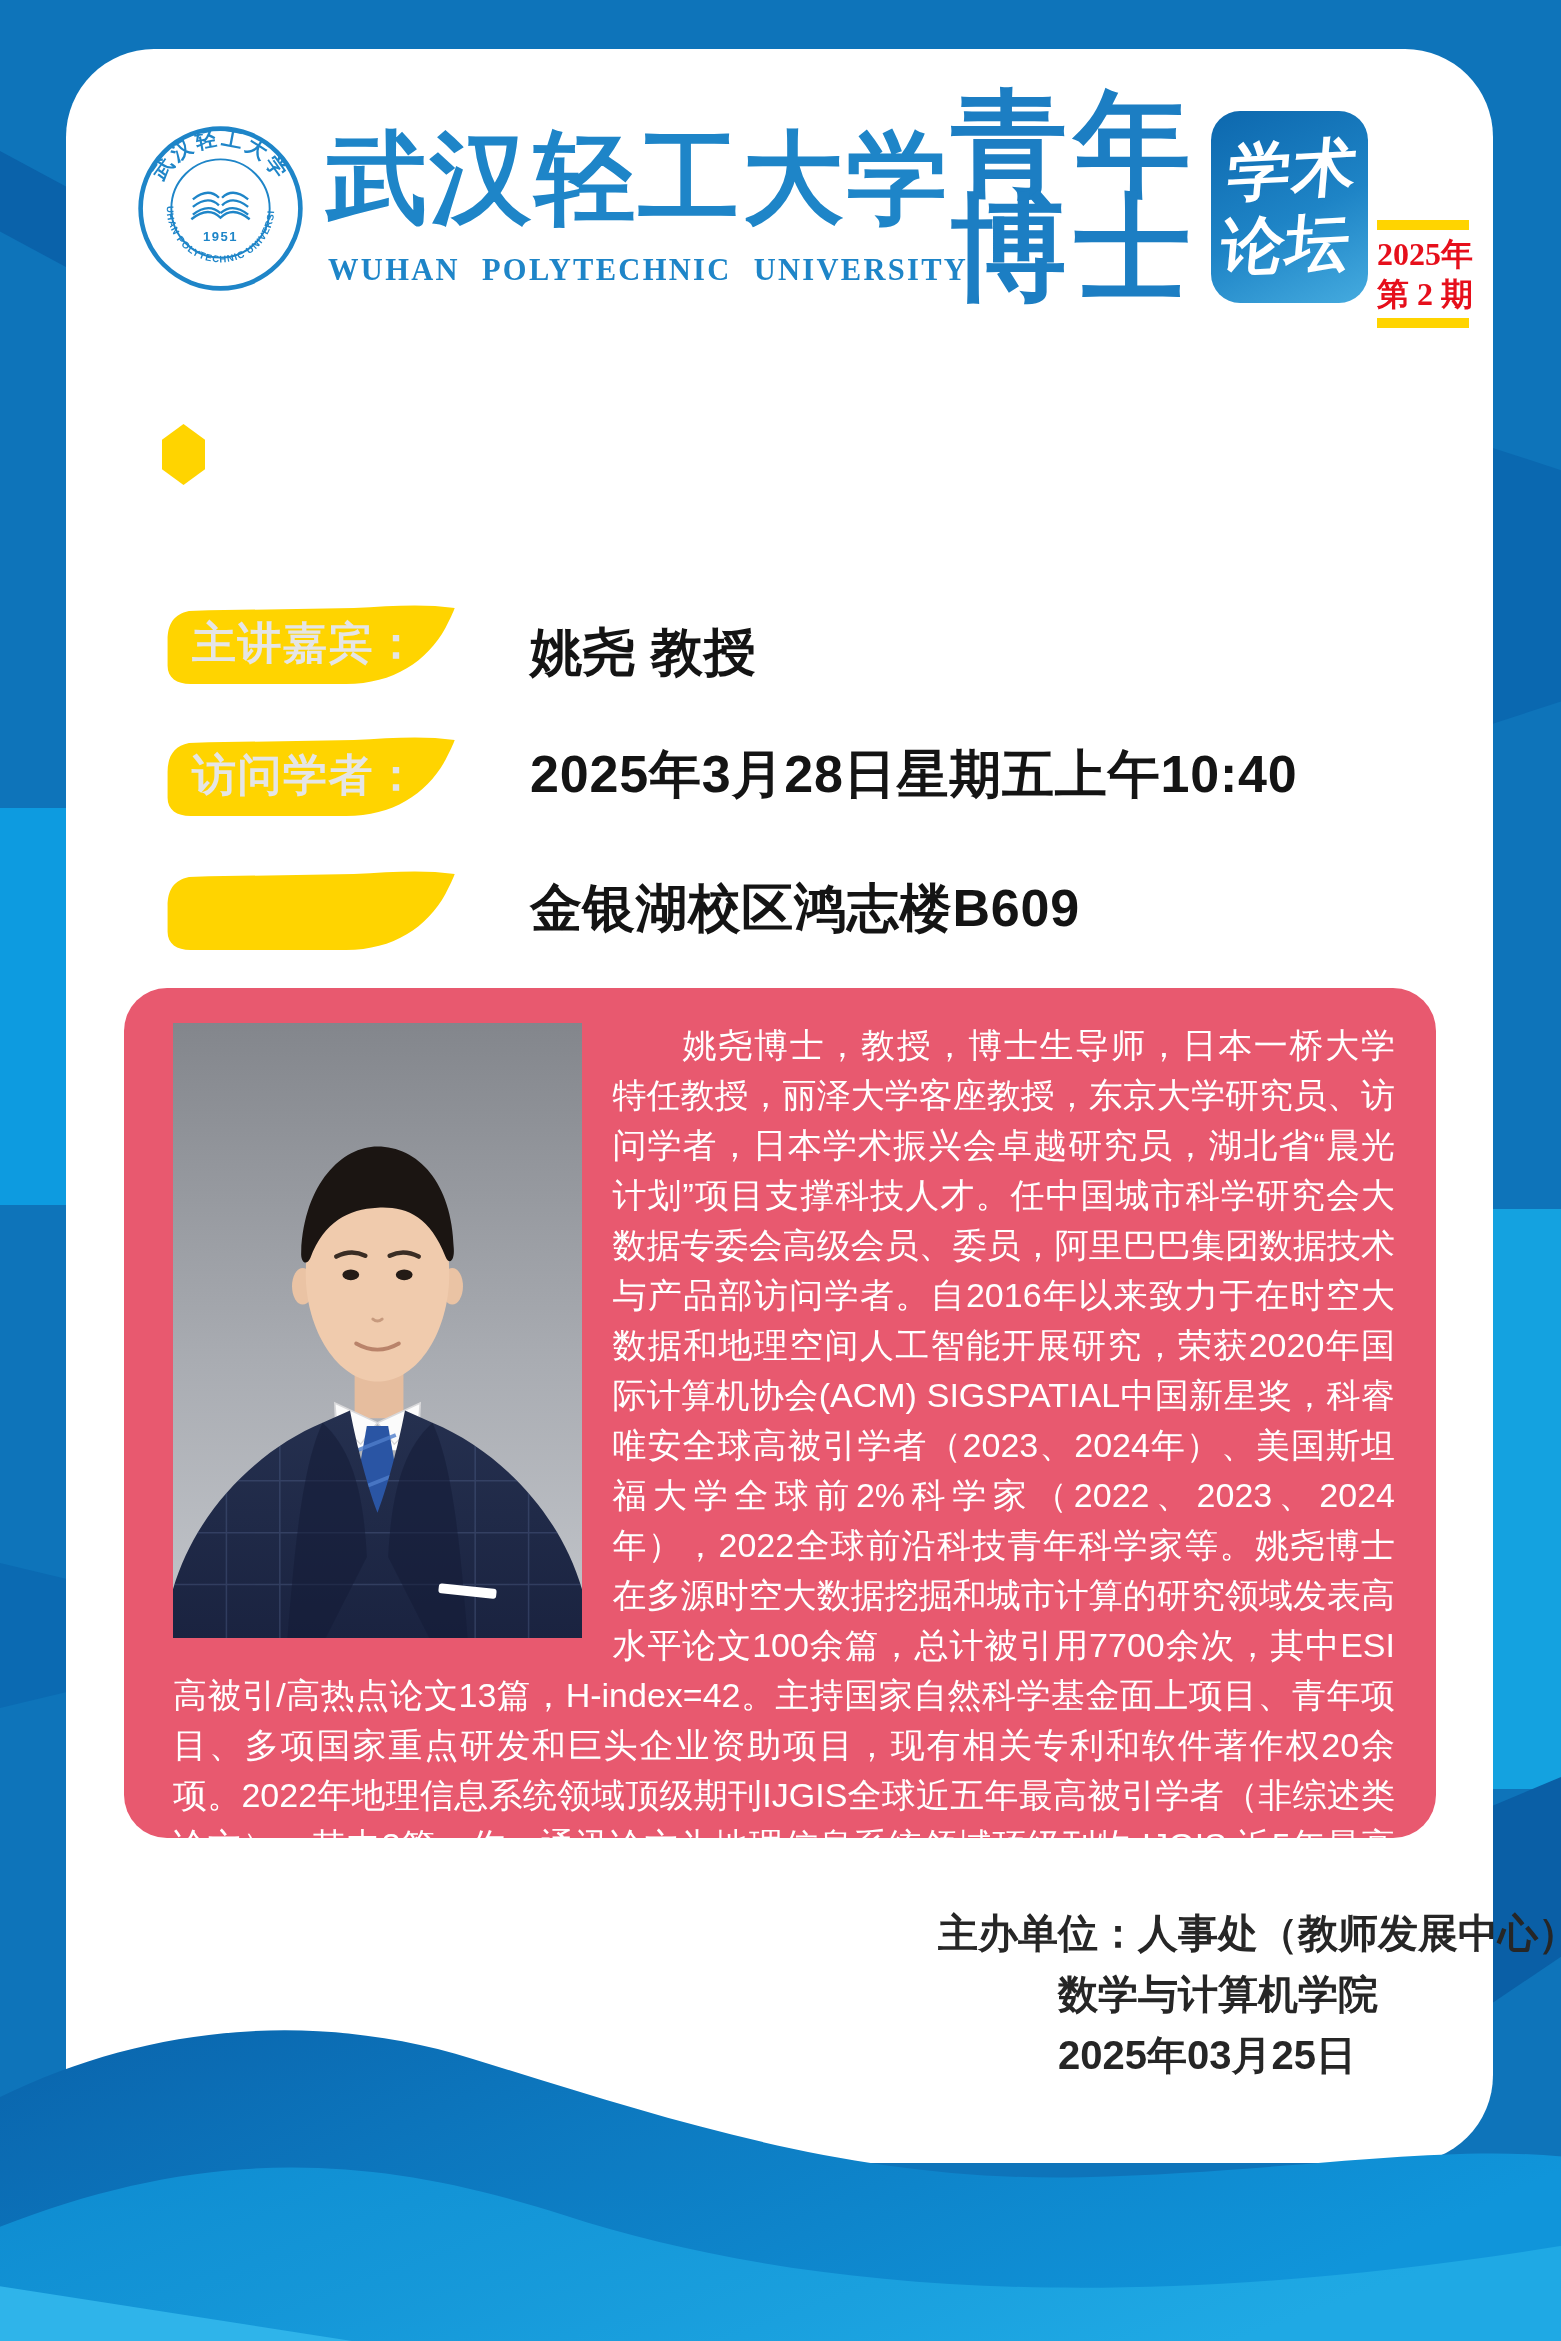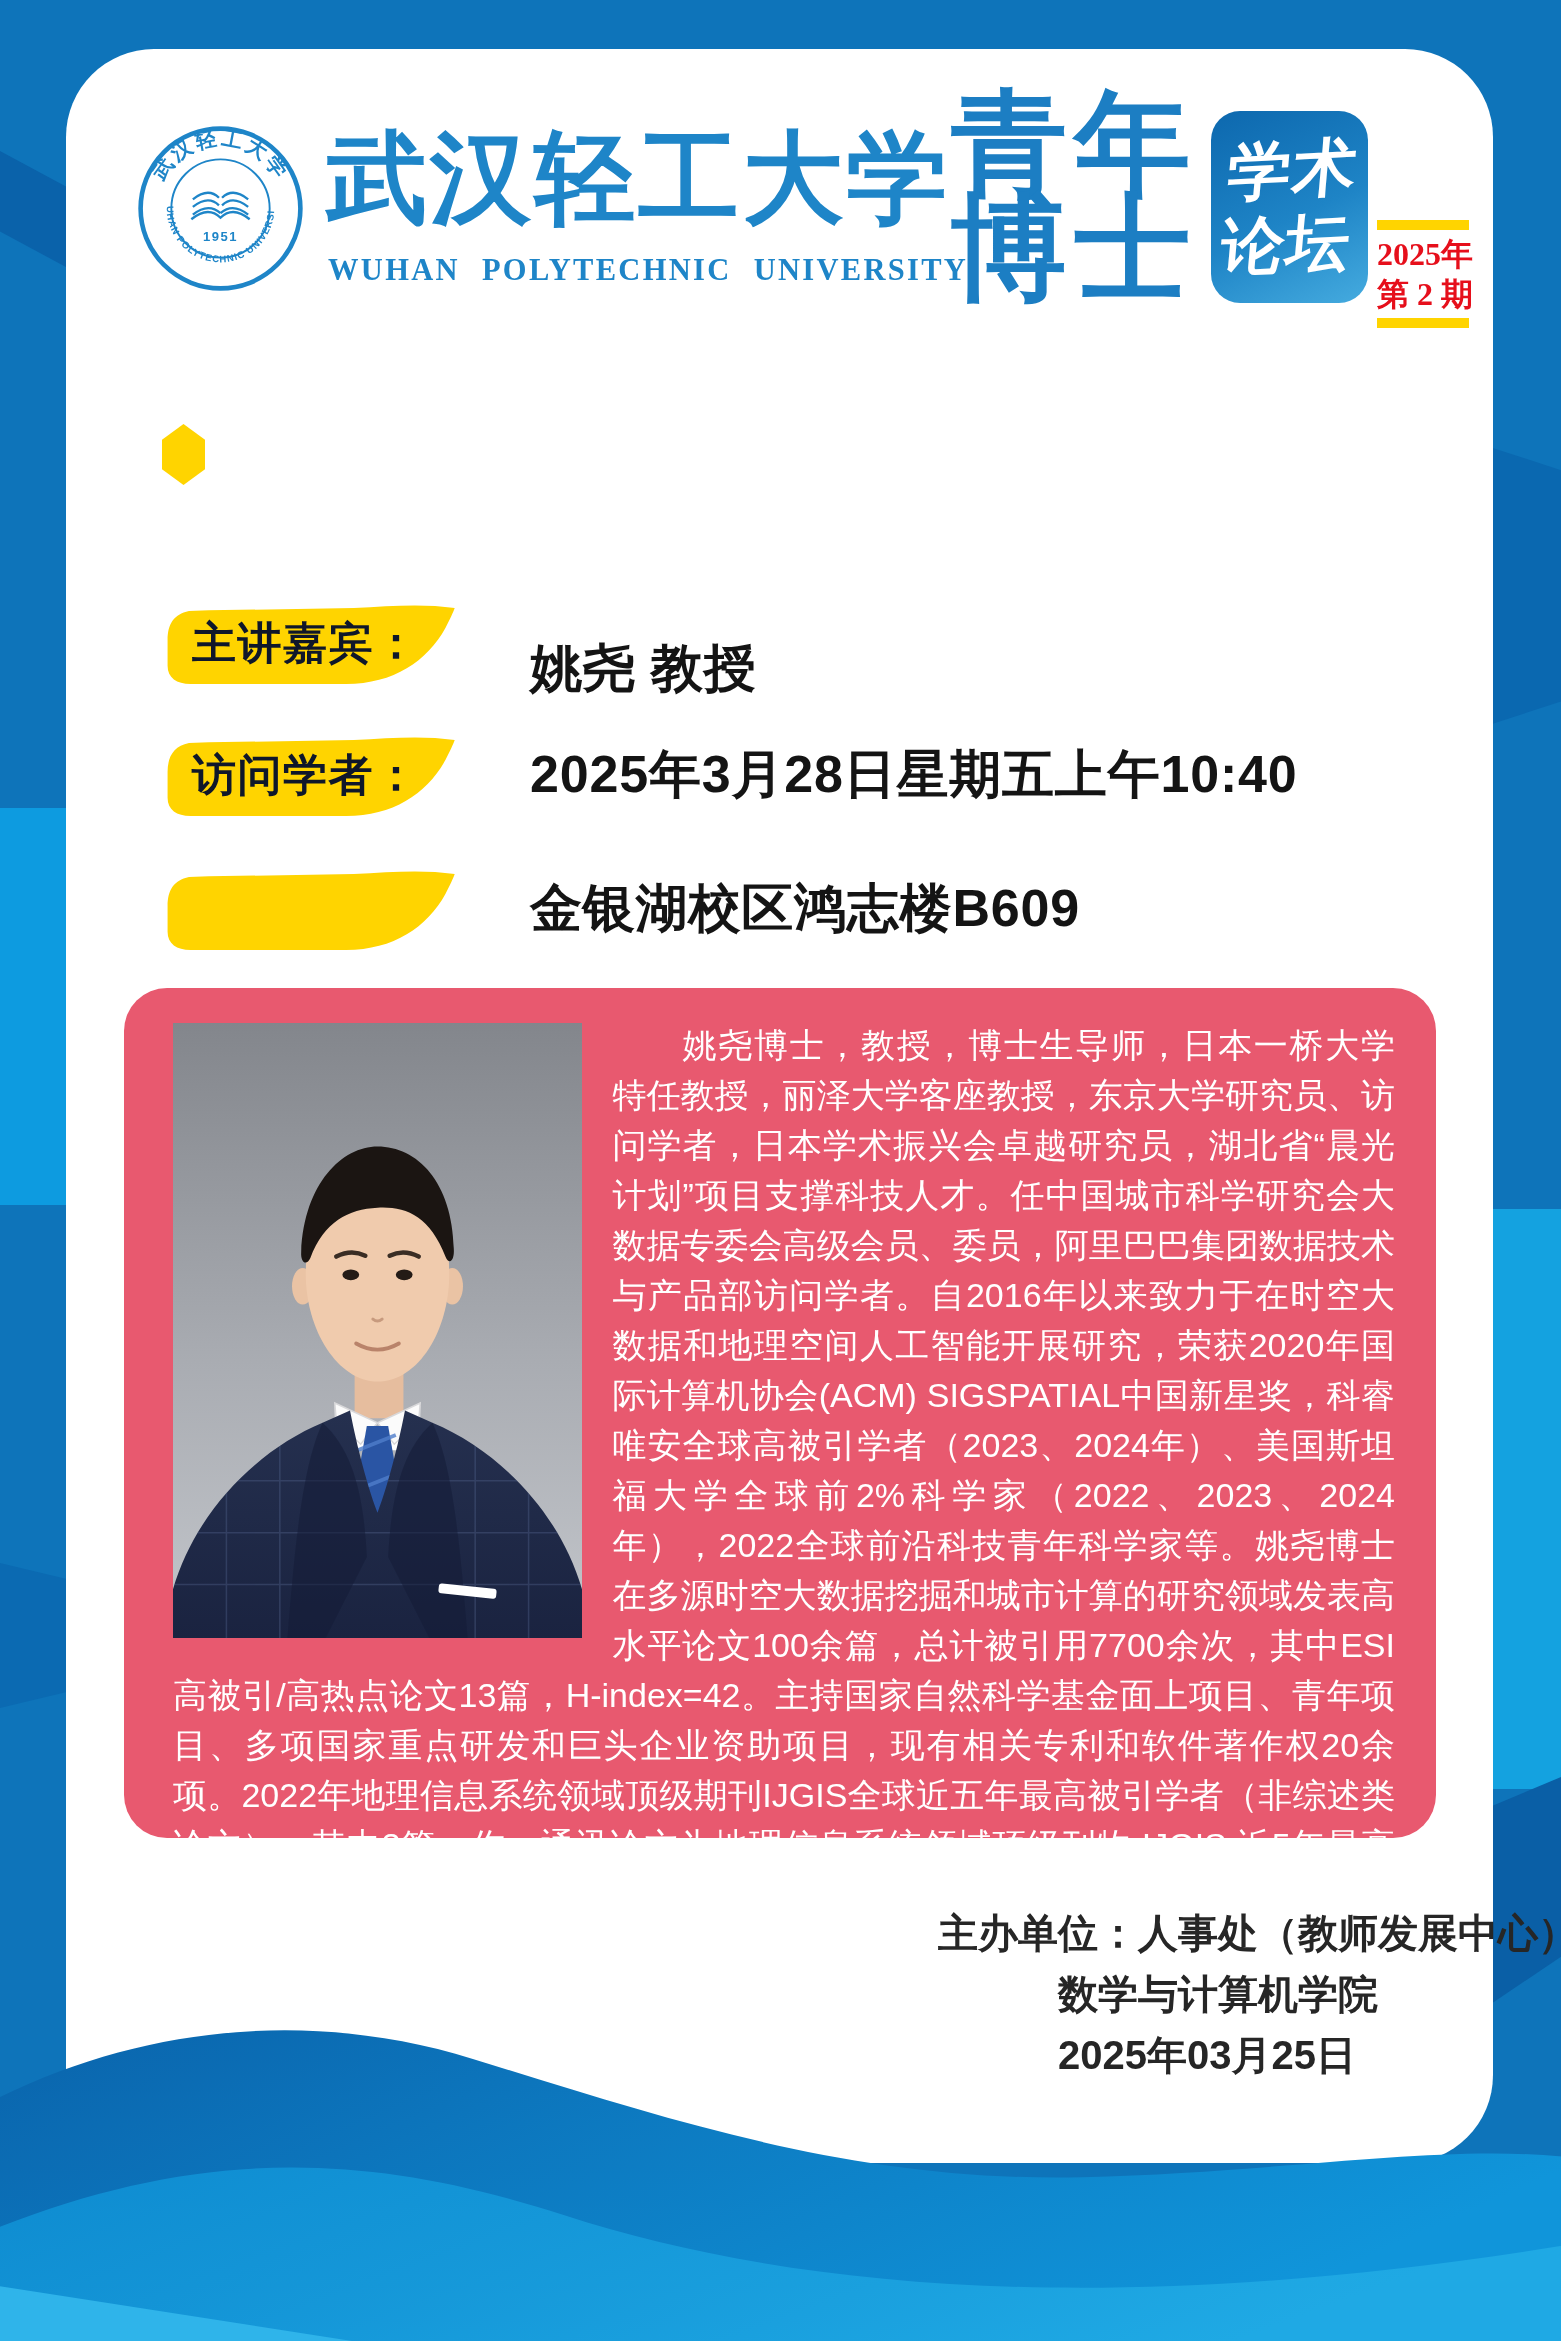--- a/index.html
+++ b/index.html
@@ -64,28 +64,28 @@
   }
   .topic-text{
     position:absolute;left:220px;top:421px;
     font-size:56px;font-weight:900;color:#ffffff;letter-spacing:1.5px;white-space:nowrap;
   }
   
   .leaf{position:absolute;left:163px;width:294px;height:82px;}
   .leaf svg{position:absolute;left:0;top:0;width:100%;height:100%;}
   .leaf .label{
     position:absolute;left:29px;top:0;height:100%;display:flex;align-items:center;
-    font-size:44px;font-weight:900;color:#0f172a;letter-spacing:1.5px;white-space:nowrap;
+    font-size:44px;font-weight:900;color:#e5e5e5;letter-spacing:1.5px;white-space:nowrap;
   }
   .leaf1{top:602px;} .leaf2{top:734px;} .leaf3{top:868px;}
   .info-value{
     position:absolute;left:530px;height:82px;display:flex;align-items:center;
     font-size:52px;font-weight:900;color:#141414;letter-spacing:0.8px;white-space:nowrap;
   }
-  .val1{top:628px;} .val2{top:734px;} .val3{top:868px;}
+  .val1{top:612px;} .val2{top:734px;} .val3{top:868px;}
   
   .bio-card{
     position:absolute;left:124px;top:988px;width:1312px;height:850px;
     background:#E8596F;border-radius:43px;
   }
   .bio-body{
     position:absolute;left:173px;top:1020px;width:1222px;
     color:#ffffff;font-size:34px;line-height:50px;text-align:justify;
   }
   .bio-body p{margin:0;text-indent:70px;}

